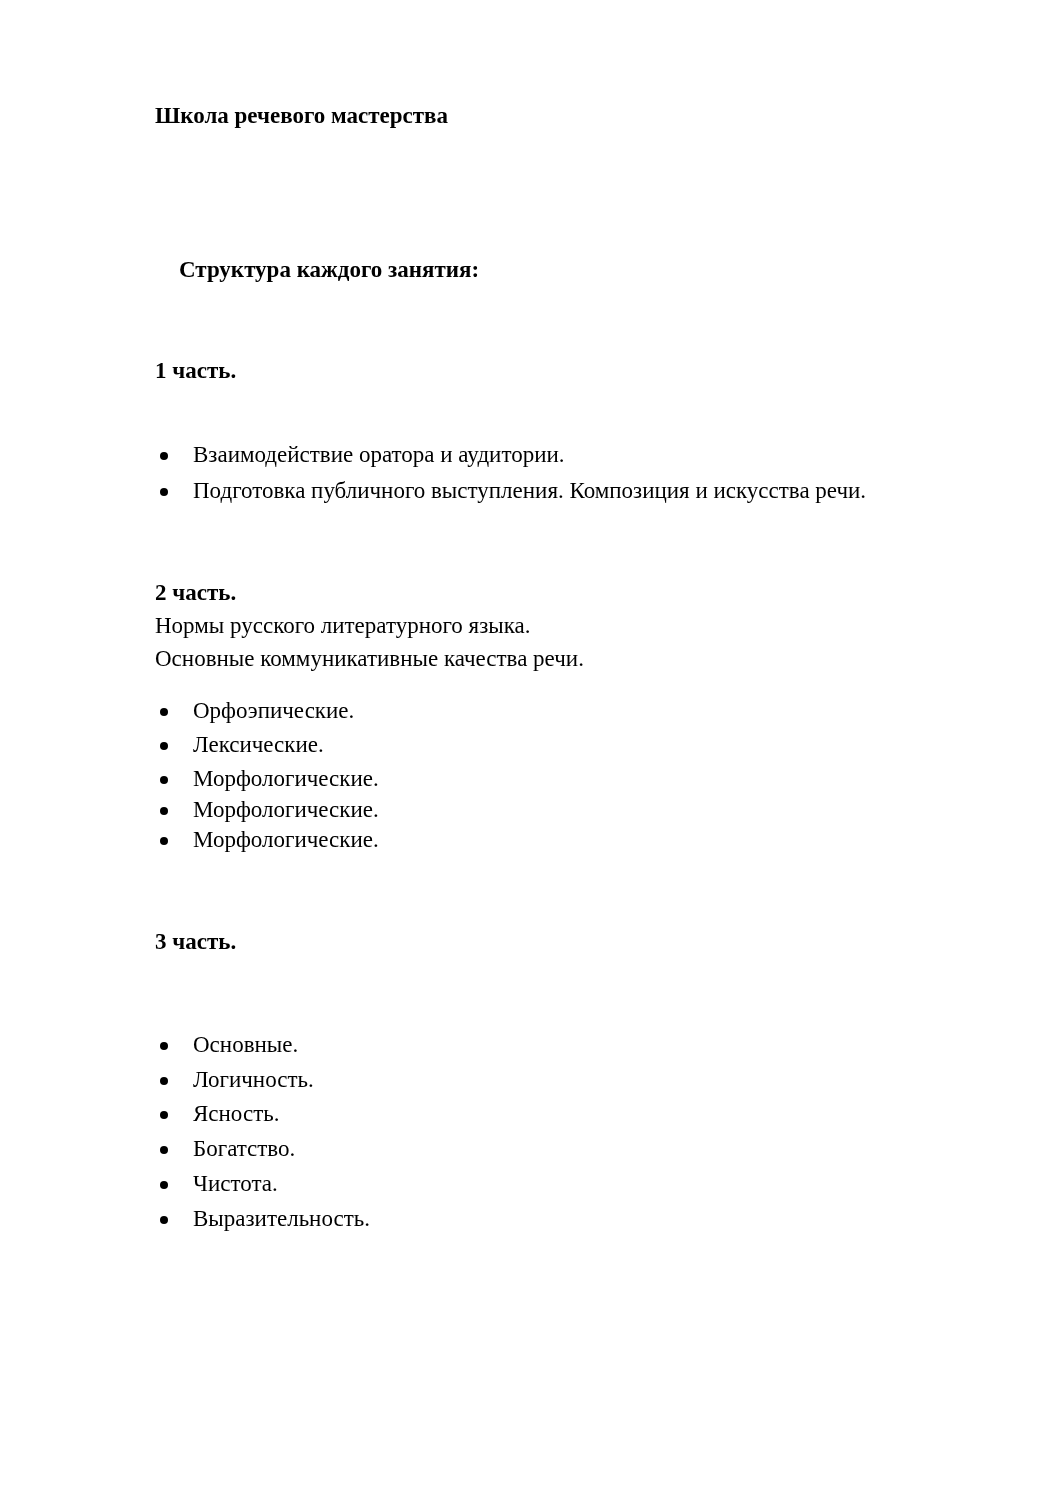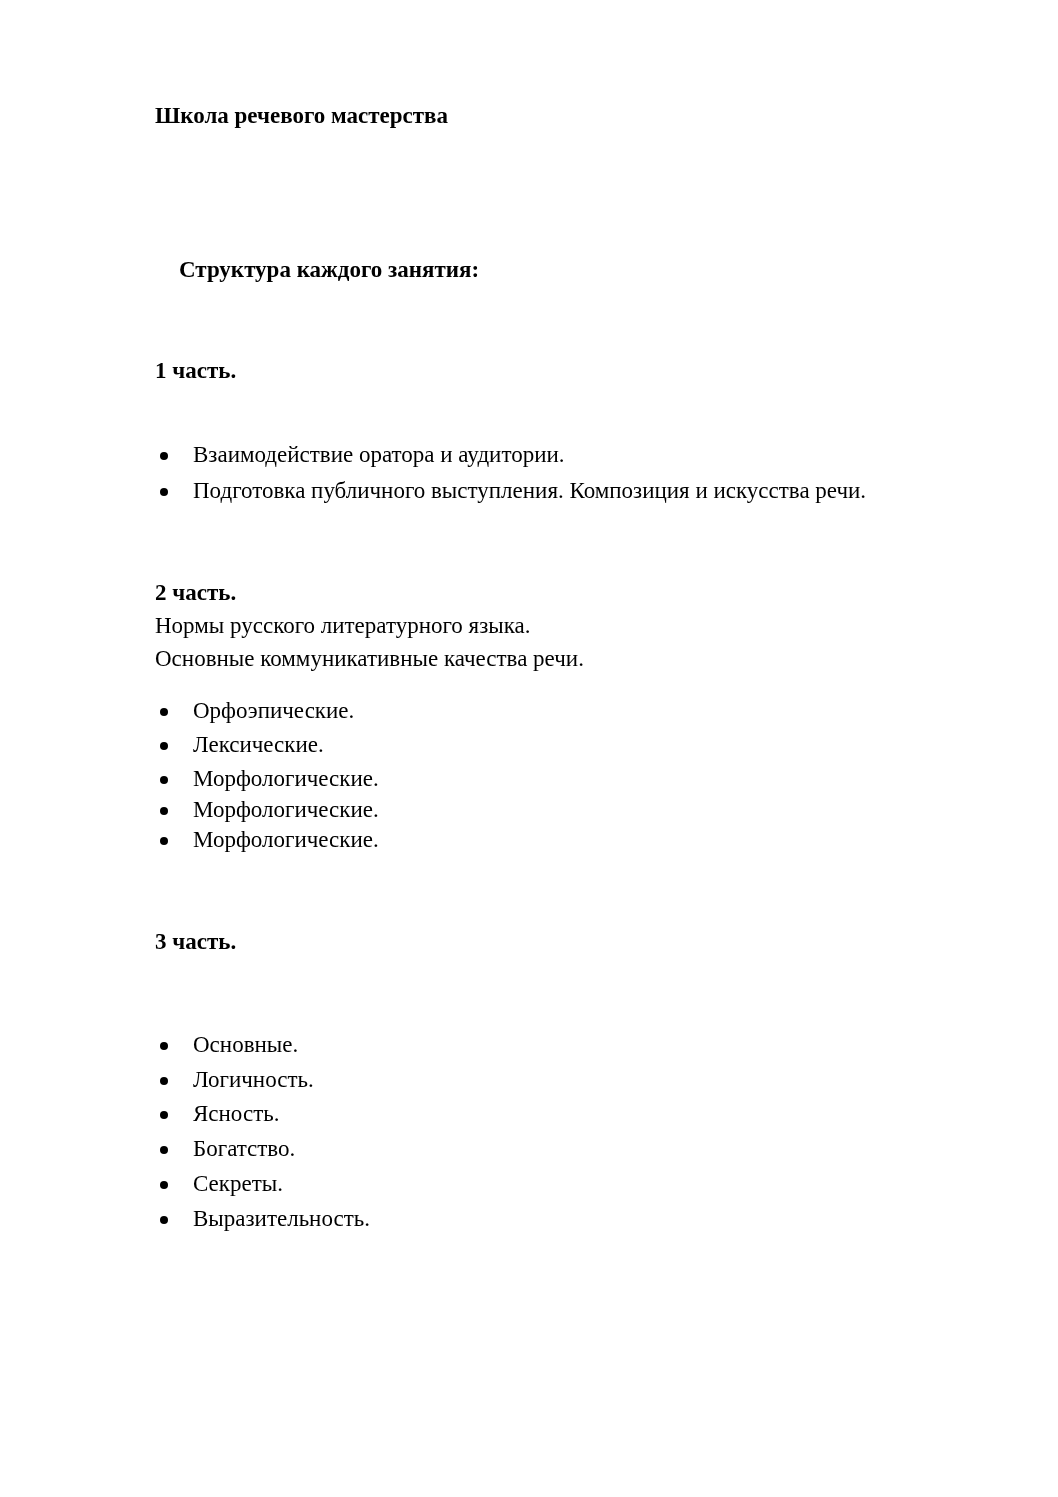--- a/index.html
+++ b/index.html
@@ -72,20 +72,20 @@
   <div class="li" style="top:1100px;">
     <span class="dot"></span>
     <span class="txt">Ясность.</span>
   </div>
   <div class="li" style="top:1135px;">
     <span class="dot"></span>
     <span class="txt">Богатство.</span>
   </div>
   <div class="li" style="top:1170px;">
     <span class="dot"></span>
-    <span class="txt">Секреты.</span>
+    <span class="txt">Чистота.</span>
   </div>
   <div class="li" style="top:1205px;">
     <span class="dot"></span>
     <span class="txt">Выразительность.</span>
   </div>
 
 </div>
 
 </body></html>

